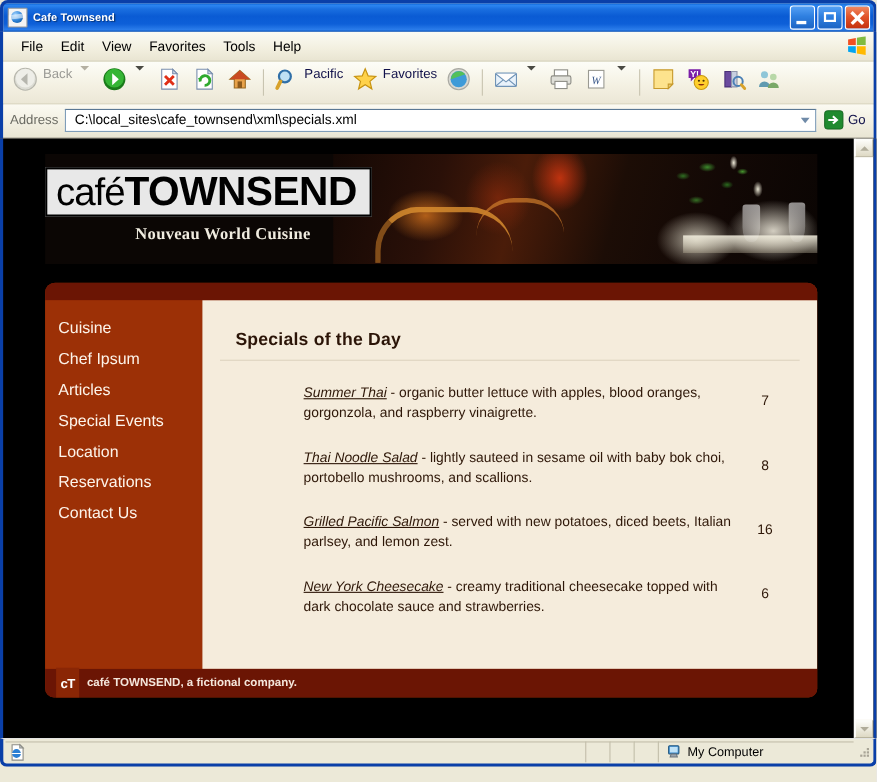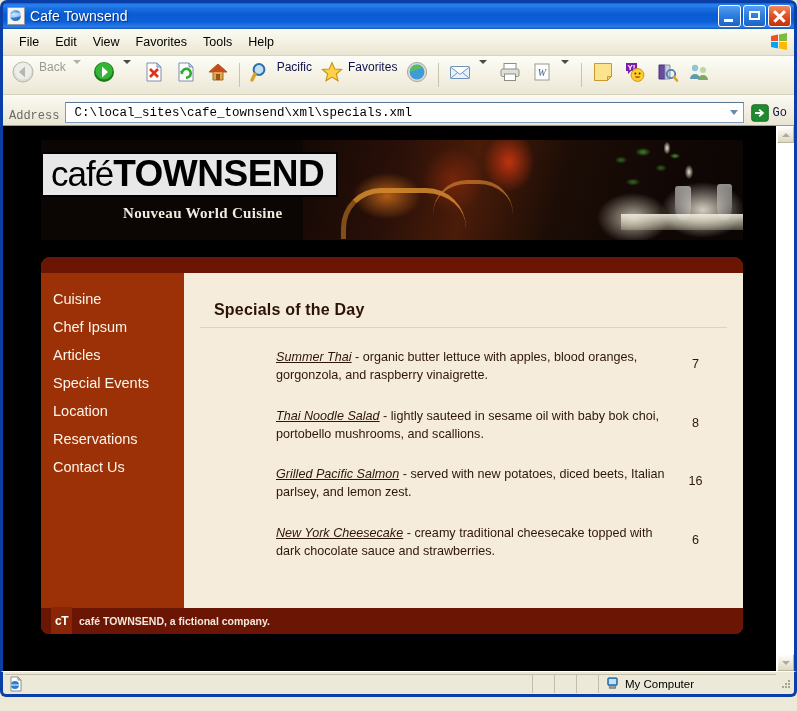--- a/index.html
+++ b/index.html
@@ -56,22 +56,22 @@
   .title-icon:after {
     content: "";
     position: absolute;
     left: 0; top: 5px;
     width: 15px; height: 4px;
     background: rgba(255,255,255,0.55);
     transform: skewY(-7deg);
   }
   .title-text {
     color: #ffffff;
-    font-size: 14px;
-    font-weight: normal;
+    font-size: 10px;
+    font-weight: bold;
     text-shadow: 1px 1px 1px rgba(0,0,0,0.45);
     letter-spacing: 0.1px;
     white-space: nowrap;
   }
   .title-buttons {
     position: absolute;
     right: 3px; top: 2px;
     display: flex;
     gap: 2px;
   }
@@ -177,25 +177,24 @@
     border-top: 4px solid #4a4a44;
     margin: 0 3px;
   }
   .tb-arrow.dis { border-top-color: #b4b0a2; }
   .icon { width: 24px; height: 24px; flex: 0 0 auto; }
 
   
   .addrbar {
     height: 28px;
     display: flex;
-    align-items: flex-end;
+    align-items: center;
     padding: 0 3px 2px 6px;
     background: linear-gradient(to bottom,#fbfaf2 0%, #f1eee0 60%, #e9e5d3 100%);
     border-bottom: 1px solid #9d9a8c;
-    font-family: Liberation Mono, monospace;
   }
   .addr-label {
     font-size: 12px;
     color: #6b6b63;
     margin-right: 6px;
     white-space: nowrap;
   }
   .addr-input-wrap {
     flex: 1 1 auto;
     height: 21px;

